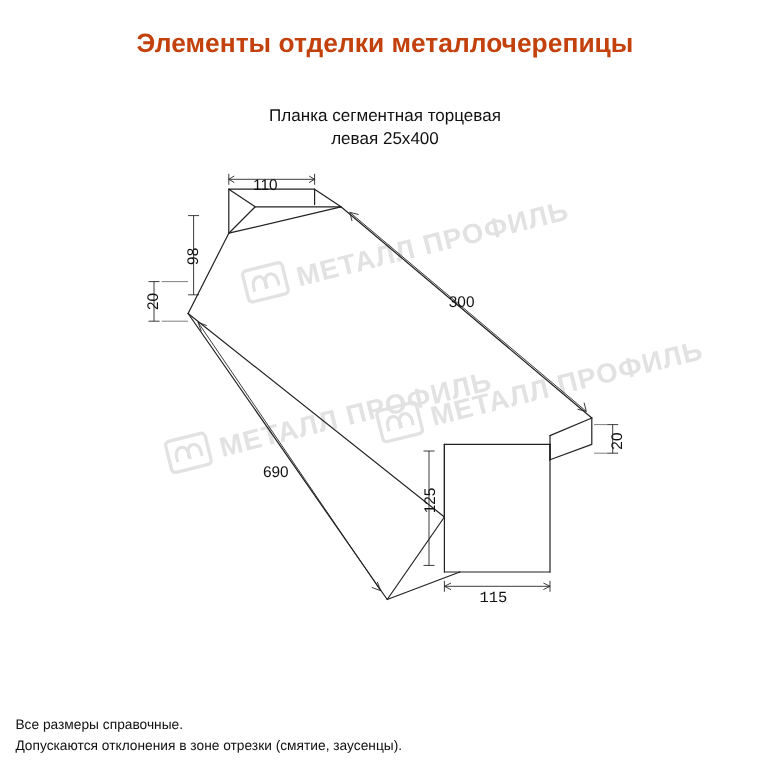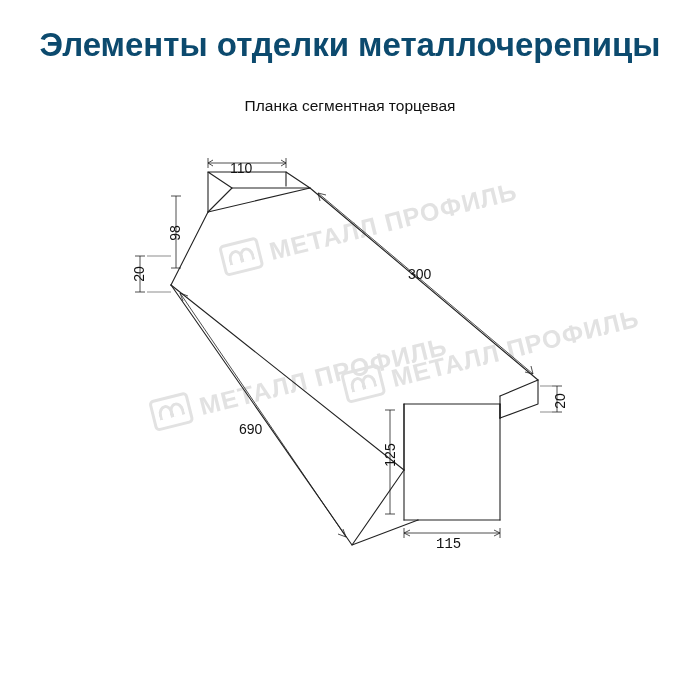--- a/index.html
+++ b/index.html
@@ -19,23 +19,23 @@
     position: relative;
     width: 700px;
     height: 700px;
   }
   .title {
     position: absolute;
     top: 26px;
     left: 0;
     width: 700px;
     text-align: center;
-    font-size: 33px;
+    font-size: 24px;
     font-weight: bold;
-    color: #0c4a6e;
+    color: #c2410c;
     letter-spacing: 0px;
   }
   .subtitle {
     position: absolute;
     top: 95px;
     left: 0;
     width: 700px;
     text-align: center;
     font-size: 15.5px;
     color: #111111;
@@ -115,20 +115,21 @@
 </style>
 </head>
 <body>
 
 <div class="page">
 
   <div class="title">Элементы отделки металлочерепицы</div>
 
   <div class="subtitle">
     <div>Планка сегментная торцевая</div>
+    <div>левая 25x400</div>
   </div>
 
   <div class="wm" id="wm1"><span class="logo"></span><span>МЕТАЛЛ ПРОФИЛЬ</span></div>
   <div class="wm" id="wm2"><span class="logo"></span><span>МЕТАЛЛ ПРОФИЛЬ</span></div>
   <div class="wm" id="wm3"><span class="logo"></span><span>МЕТАЛЛ ПРОФИЛЬ</span></div>
 
   <svg class="drawing" viewBox="0 0 700 700">
     <g fill="none" stroke="#222222" stroke-width="1.1" stroke-linejoin="round" stroke-linecap="round">
 
       <path d="M208,172 L286,172 L310,188 L232,188 Z"></path>
@@ -200,14 +201,18 @@
 
   <div class="dim" style="left:230px; top:140px;margin-top:20px;">110</div>
   <div class="dim vert" style="left:160px; top:225px; width:30px; text-align:center;">98</div>
   <div class="dim vert" style="left:124px; top:266px; width:30px; text-align:center;">20</div>
   <div class="dim" style="left:408px; top:266px;">300</div>
   <div class="dim" style="left:239px; top:421px;">690</div>
   <div class="dim vert" style="left:373px; top:447px; width:34px; text-align:center;">125</div>
   <div class="dim vert" style="left:545px; top:393px; width:30px; text-align:center;">20</div>
   <div class="dim" style="left:436px; top:536px;font-family:Liberation Mono, monospace;">115</div>
 
+  <div class="footer">
+    <div>Все размеры справочные.</div>
+    <div>Допускаются отклонения в зоне отрезки (смятие, заусенцы).</div>
+  </div>
 
 </div>
 
 </body></html>

